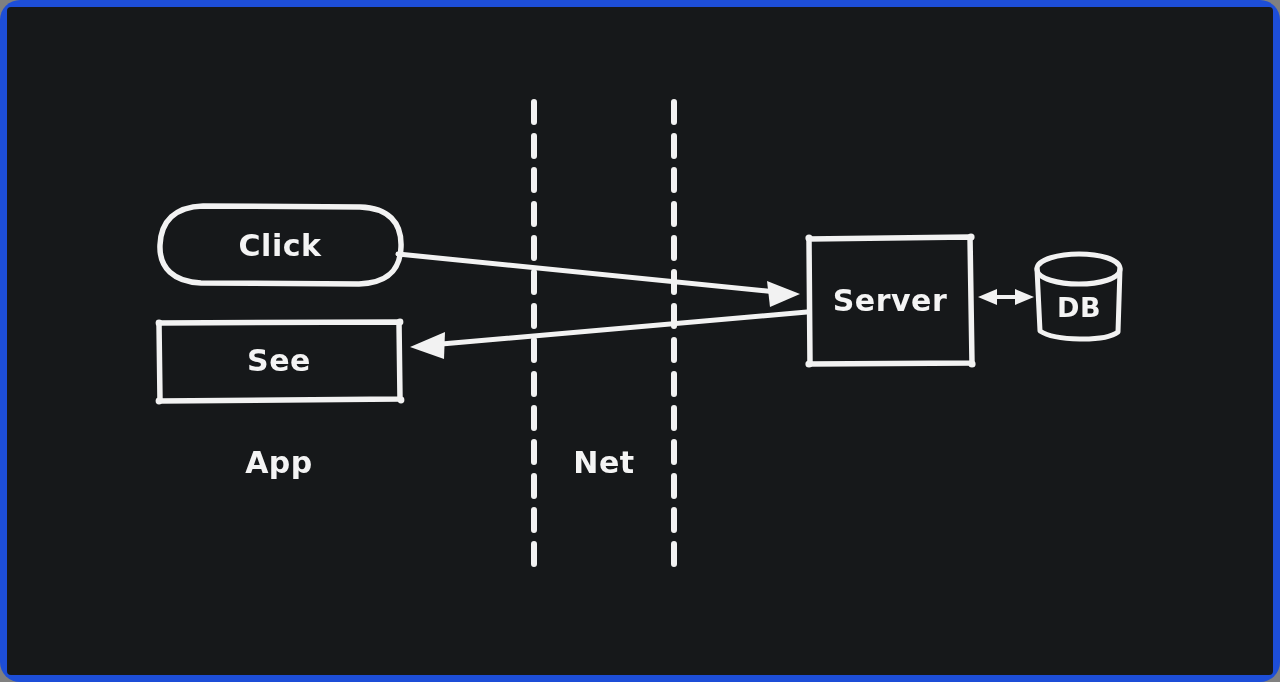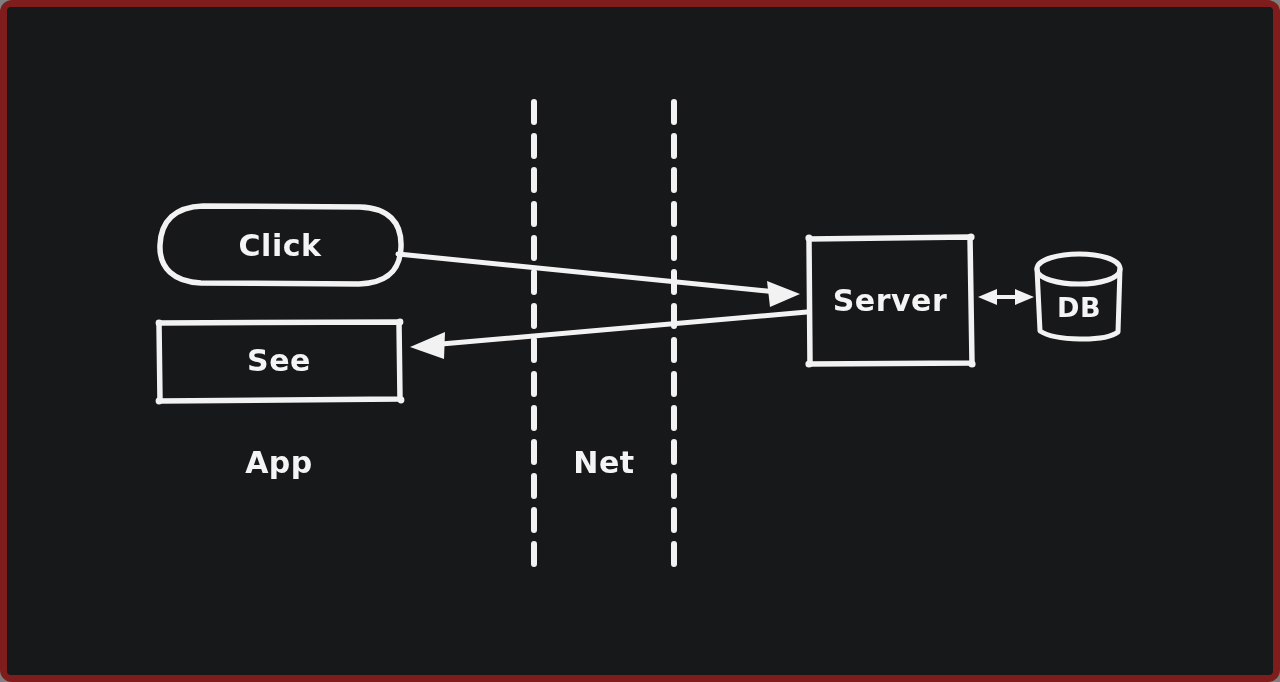--- a/index.html
+++ b/index.html
@@ -13,23 +13,23 @@
     height: 682px;
     overflow: hidden;
     font-family: "DejaVu Sans", sans-serif;
   }
 
   
   #frame {
     position: relative;
     width: 1280px;
     height: 682px;
-    background: #7f1d1d;
+    background: #1d4ed8;
     box-sizing: border-box;
-    border-radius: 12px;
+    border-radius: 20px;
   }
 
   
   #canvas {
     position: absolute;
     left: 7px;
     top: 7px;
     width: 1266px;
     height: 668px;
     background: #16181a;

